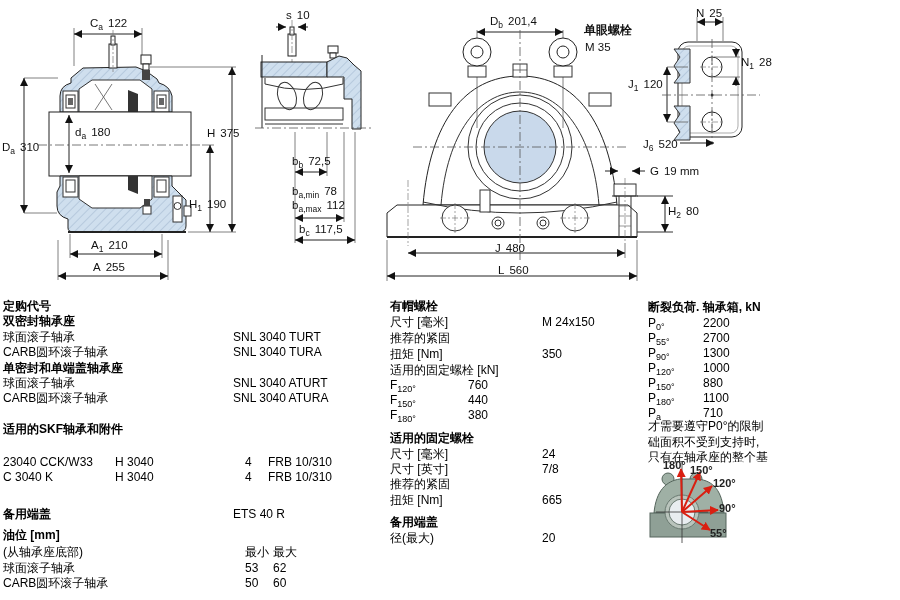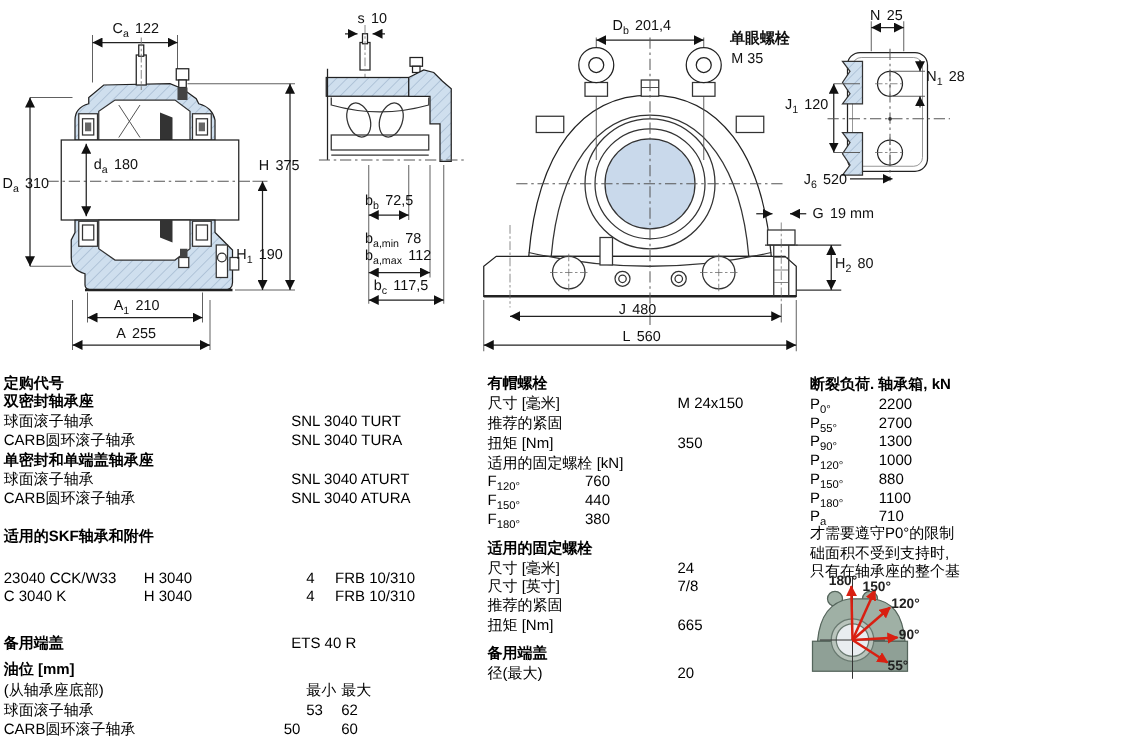--- a/index.html
+++ b/index.html
@@ -321,21 +321,21 @@
 
   <div class="row bold" style="left:3px;top:423px">适用的SKF轴承和附件</div>
   <div class="row" style="left:3px;top:456px;width:360px"><span>23040 CCK/W33</span><span class="val" style="left:112px">H 3040</span><span class="val" style="left:242px">4</span><span class="val" style="left:265px">FRB 10/310</span></div>
   <div class="row" style="left:3px;top:471px;width:360px"><span>C 3040 K</span><span class="val" style="left:112px">H 3040</span><span class="val" style="left:242px">4</span><span class="val" style="left:265px">FRB 10/310</span></div>
 
   <div class="row" style="left:3px;top:508px;width:360px"><span class="bold">备用端盖</span><span class="val" style="left:230px">ETS 40 R</span></div>
 
   <div class="row bold" style="left:3px;top:529px">油位 [mm]</div>
   <div class="row" style="left:3px;top:546px;width:360px"><span>(从轴承座底部)</span><span class="val" style="left:242px">最小</span><span class="val" style="left:270px">最大</span></div>
   <div class="row" style="left:3px;top:562px;width:360px"><span>球面滚子轴承</span><span class="val" style="left:242px">53</span><span class="val" style="left:270px">62</span></div>
-  <div class="row" style="left:3px;top:577px;width:360px"><span>CARB圆环滚子轴承</span><span class="val" style="left:224px">50</span><span class="val" style="left:270px">60</span></div>
+  <div class="row" style="left:3px;top:577px;width:360px"><span>CARB圆环滚子轴承</span><span class="val" style="left:242px">50</span><span class="val" style="left:270px">60</span></div>
 
   <div class="row bold" style="left:390px;top:300px">有帽螺栓</div>
   <div class="row" style="left:390px;top:316px;width:250px"><span>尺寸 [毫米]</span><span class="val" style="left:152px">M 24x150</span></div>
   <div class="row" style="left:390px;top:332px">推荐的紧固</div>
   <div class="row" style="left:390px;top:348px;width:250px"><span>扭矩 [Nm]</span><span class="val" style="left:152px">350</span></div>
   <div class="row" style="left:390px;top:364px">适用的固定螺栓 [kN]</div>
   <div class="row" style="left:390px;top:379px;width:250px"><span><span>F</span><sub>120°</sub></span><span class="val" style="left:78px">760</span></div>
   <div class="row" style="left:390px;top:394px;width:250px"><span><span>F</span><sub>150°</sub></span><span class="val" style="left:78px">440</span></div>
   <div class="row" style="left:390px;top:409px;width:250px"><span><span>F</span><sub>180°</sub></span><span class="val" style="left:78px">380</span></div>
 

